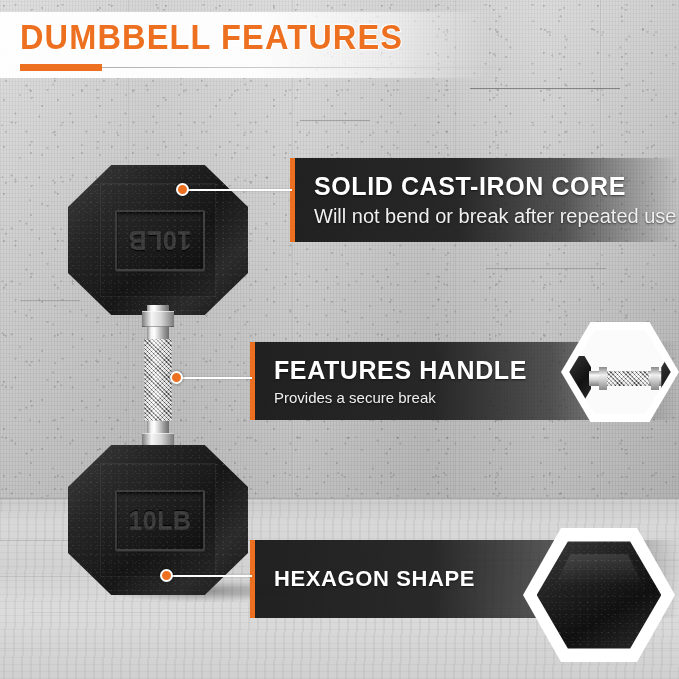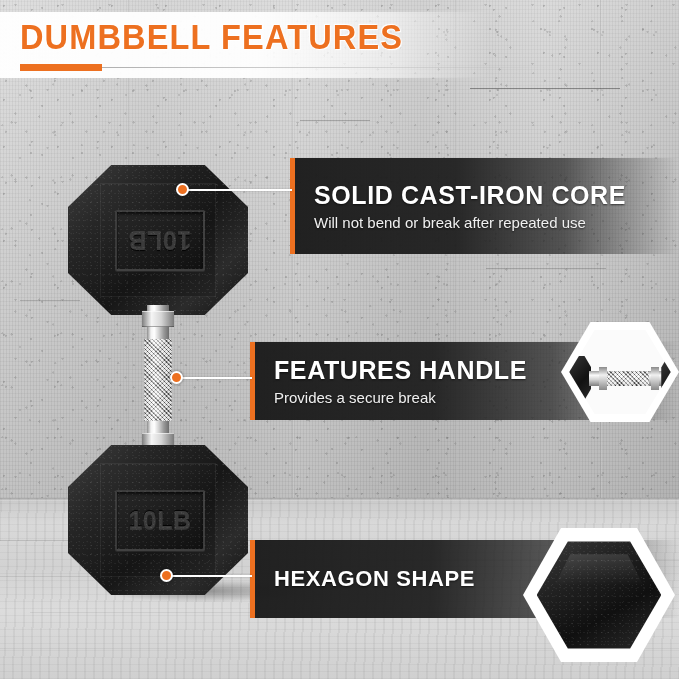--- a/index.html
+++ b/index.html
@@ -152,23 +152,23 @@
   .co-title{
     font-family:"Liberation Sans", sans-serif;font-weight:bold;
     color:#ffffff;letter-spacing:.6px;white-space:nowrap;
     text-shadow:0 1px 2px rgba(0,0,0,.6);
   }
   .co-sub{
     font-family:"Liberation Sans", sans-serif;font-weight:normal;
     color:#f0f0f0;white-space:nowrap;margin-top:4px;
     text-shadow:0 1px 2px rgba(0,0,0,.6);
   }
-  #callout-1{left:290px;top:158px;width:389px;height:96px;}
+  #callout-1{left:290px;top:158px;width:389px;height:84px;}
   #callout-1 .co-title{font-size:25px;}
-  #callout-1 .co-sub{font-size:15px;}
+  #callout-1 .co-sub{font-size:20px;}
   #callout-2{left:250px;top:342px;width:429px;height:78px;}
   #callout-2 .co-title{font-size:25px;}
   #callout-2 .co-sub{font-size:15px;}
   #callout-3{left:250px;top:540px;width:429px;height:78px;}
   #callout-3 .co-title{font-size:22px;}
   #callout-3 .co-sub{font-size:15px;}
 
   
   .inset{position:absolute;z-index:7;}
   .hexmask{position:relative;width:100%;height:100%;

